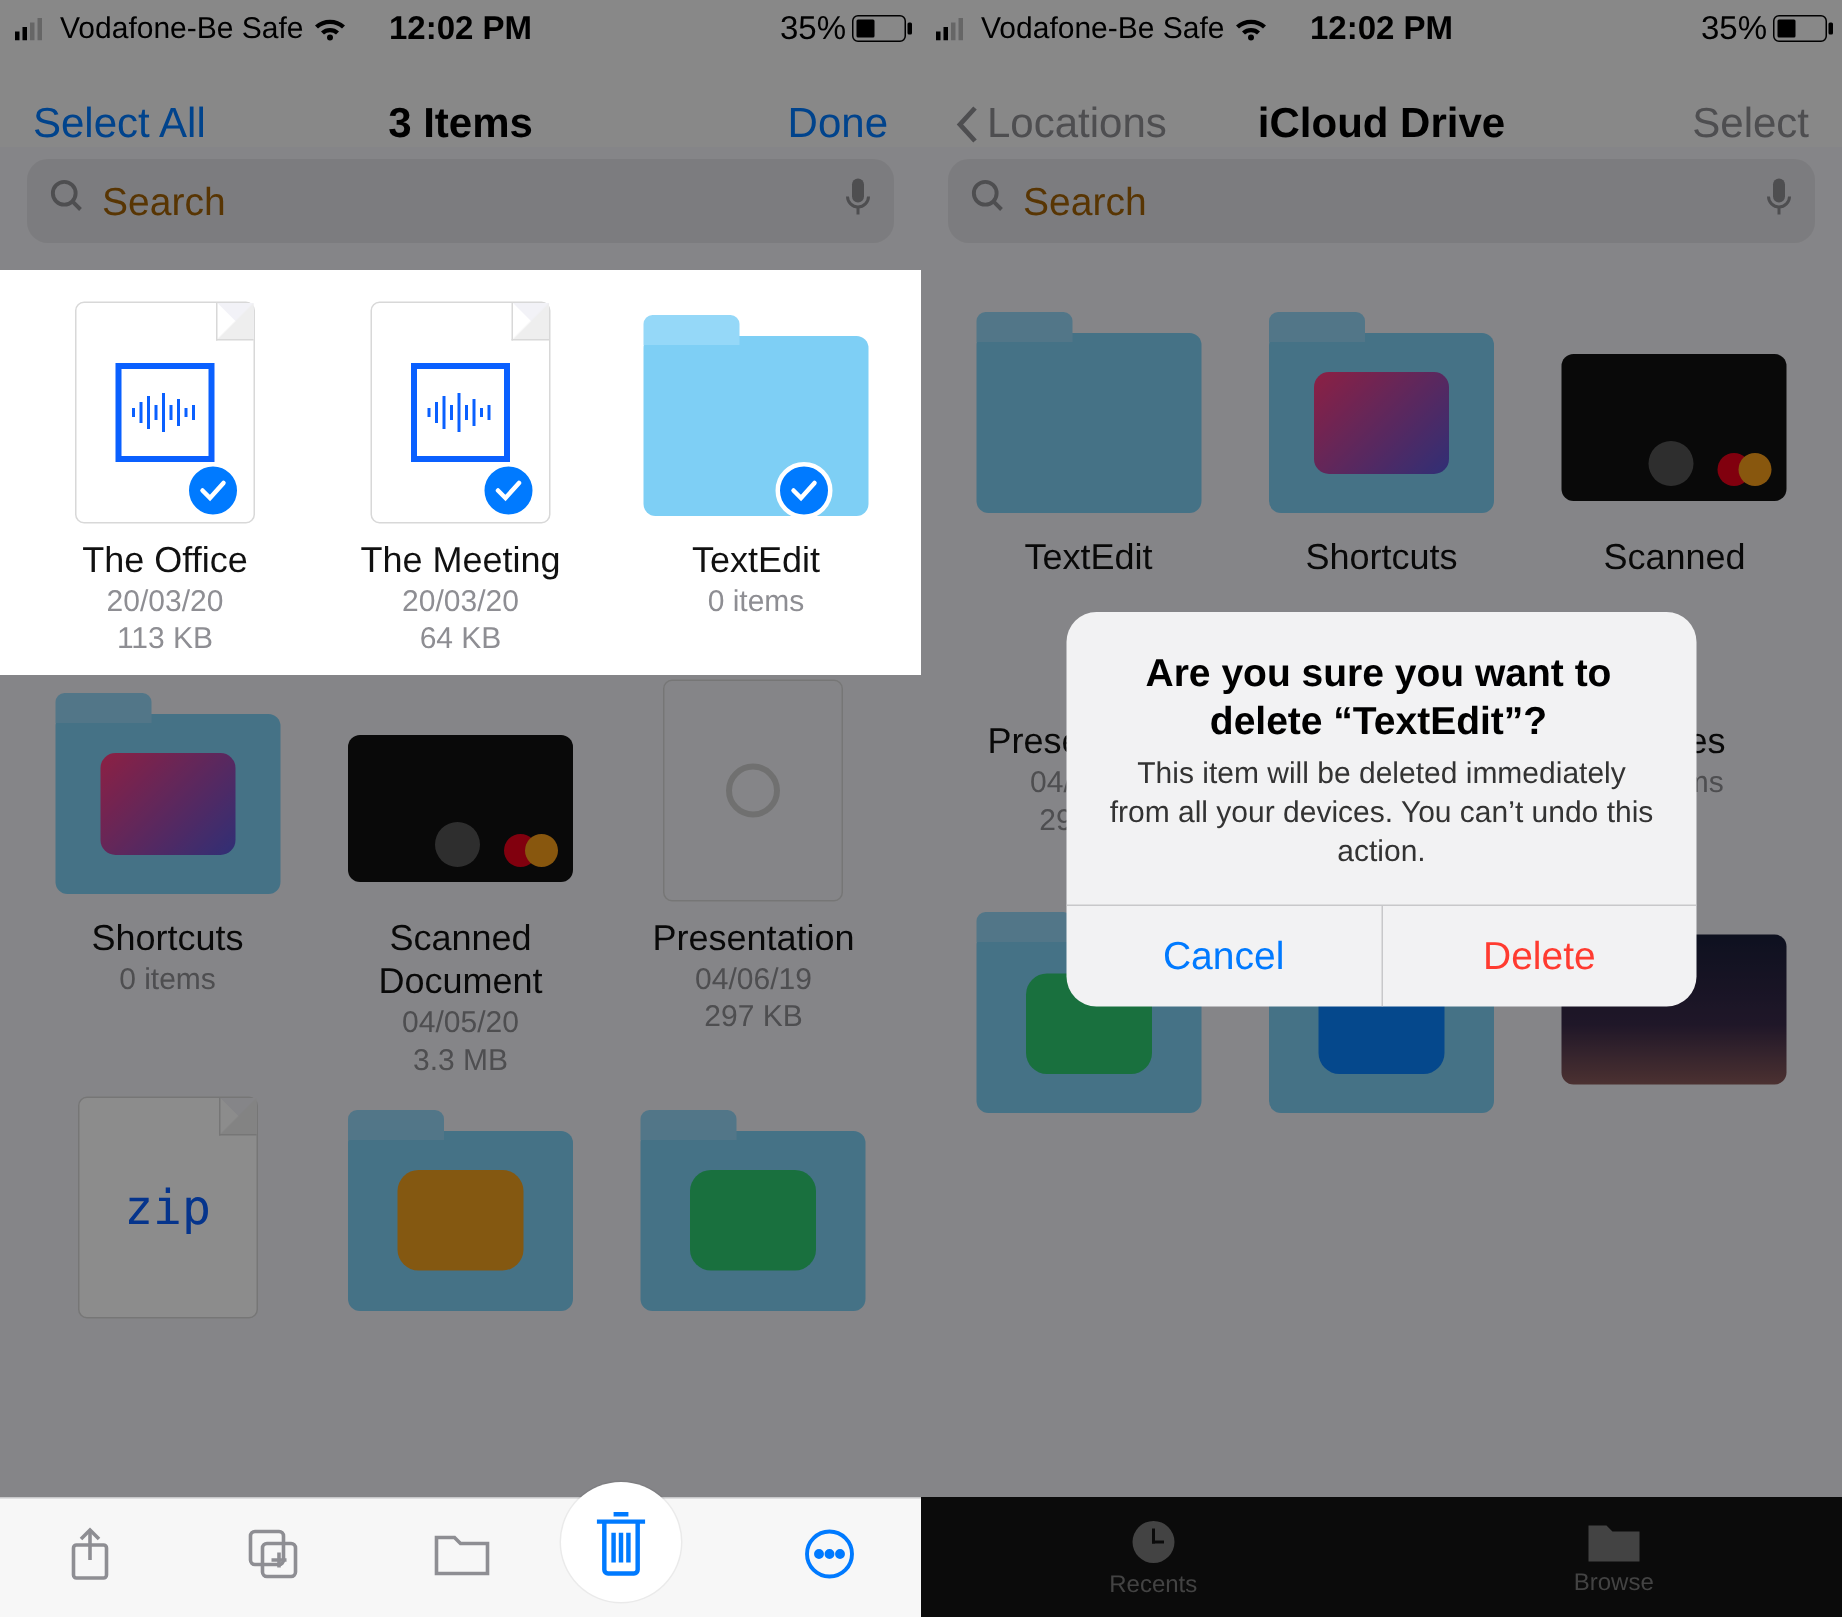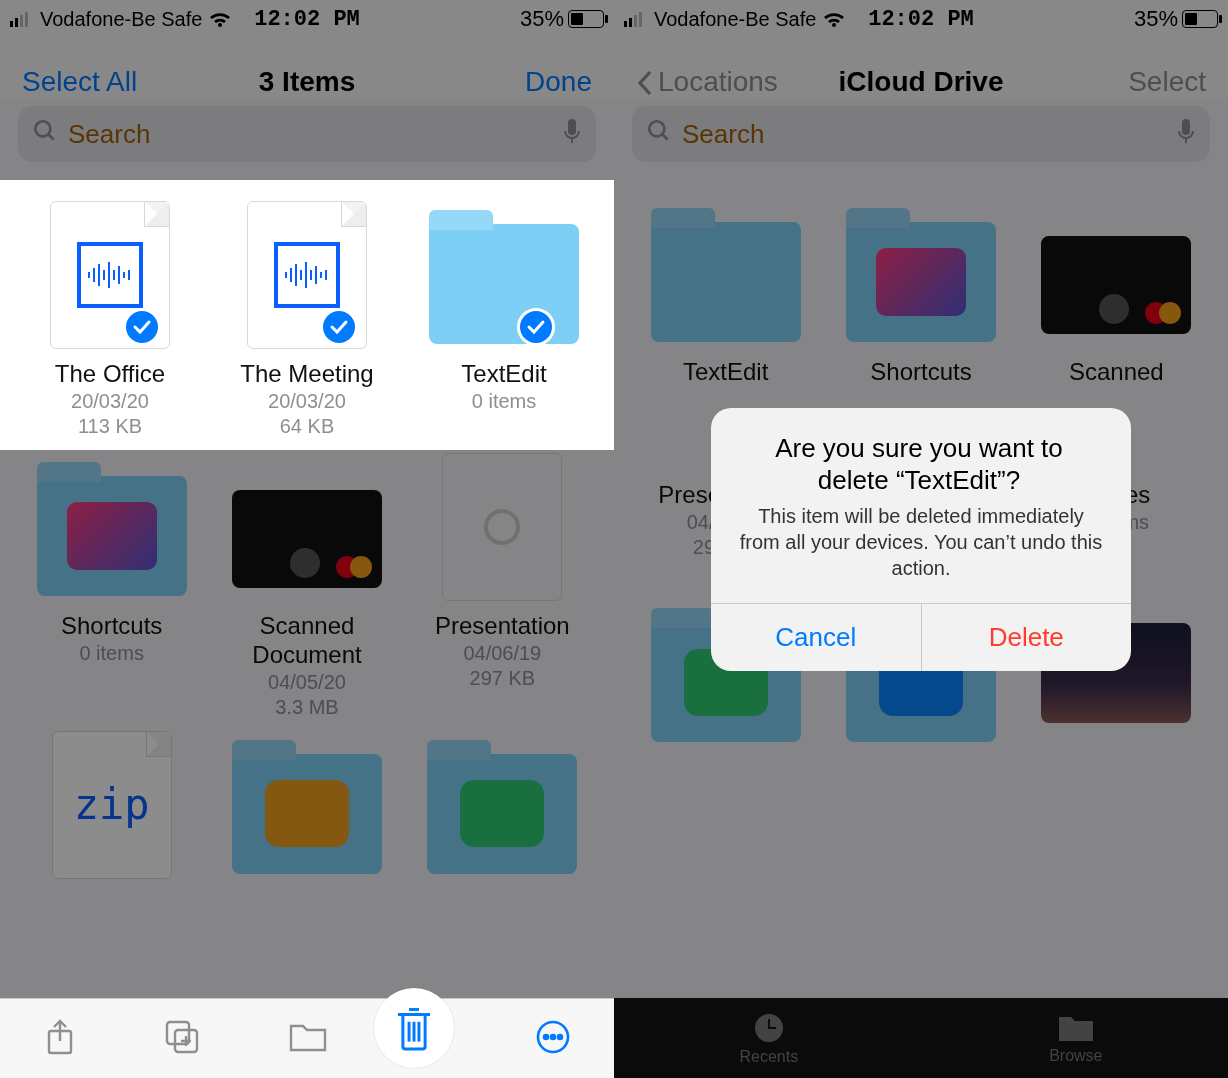--- a/index.html
+++ b/index.html
@@ -28,21 +28,21 @@
     height: 38px;
     display: flex;
     align-items: center;
     padding: 0 10px;
     font-size: 22px;
     background: #f7f7f8;
     position: relative;
     z-index: 1;
   }
   .status-bar .left { display:flex; align-items:center; gap:6px; font-size:20px; }
-  .status-bar .center { position:absolute; left:50%; transform:translateX(-50%); font-weight:600;font-family:Liberation Mono, monospace; }
+  .status-bar .center { position:absolute; left:50%; transform:translateX(-50%); font-weight:600; }
   .status-bar .right { margin-left:auto; display:flex; align-items:center; gap:4px; }
   .sig svg, .wifi svg, .batt { display:block; }
   .carrier { font-size:20px; }
   .batt {
     width: 36px; height: 18px; border:1.8px solid #000; border-radius:4px;
     position:relative;
   }
   .batt::after { content:""; position:absolute; right:-5px; top:4px; width:3px; height:8px; background:#000; border-radius:1px;}
   .batt .fill { position:absolute; left:2px; top:2px; bottom:2px; width:34%; background:#000; border-radius:1px;}
   
@@ -213,27 +213,27 @@
     z-index:10;
     display:flex; align-items:center; justify-content:center;
   }
   .alert {
     width: 420px;
     background:#f2f2f3;
     border-radius: 20px;
     overflow:hidden;
     text-align:center;
   }
-  .alert .atitle { font-size:26px; font-weight:400; padding:24px 30px 6px 26px; line-height:1.25;}
+  .alert .atitle { font-size:26px; font-weight:700; padding:24px 30px 6px 26px; line-height:1.25;}
   .alert .amsg { font-size:20px; color:#333; padding:0 26px 22px 26px; line-height:1.3;}
   .alert .arow { display:flex; border-top:1px solid #c8c8ca; }
   .alert .abtn { flex:1; padding:18px 0; font-size:26px; }
   .alert .abtn.cancel { color:#007aff; border-right:1px solid #c8c8ca;}
   .alert .abtn.delete { color:#ff3b30; }
-  .zip-text { color:#0a60ff; font-size:42px; font-weight:400; font-family: Menlo, monospace;}
+  .zip-text { color:#0a60ff; font-size:32px; font-weight:400; font-family: Menlo, monospace;}
   .appicon { position:absolute; inset:22%; border-radius:14px;}
   .space { width:150px; height:100px; border-radius:8px; background:linear-gradient(180deg,#1a1f3a,#3a2a4a 60%,#8a5a5a);}
 </style>
 </head>
 <body>
 
 <div class="phone">
   <div class="dim-overlay"></div>
 
   <div class="status-bar">

